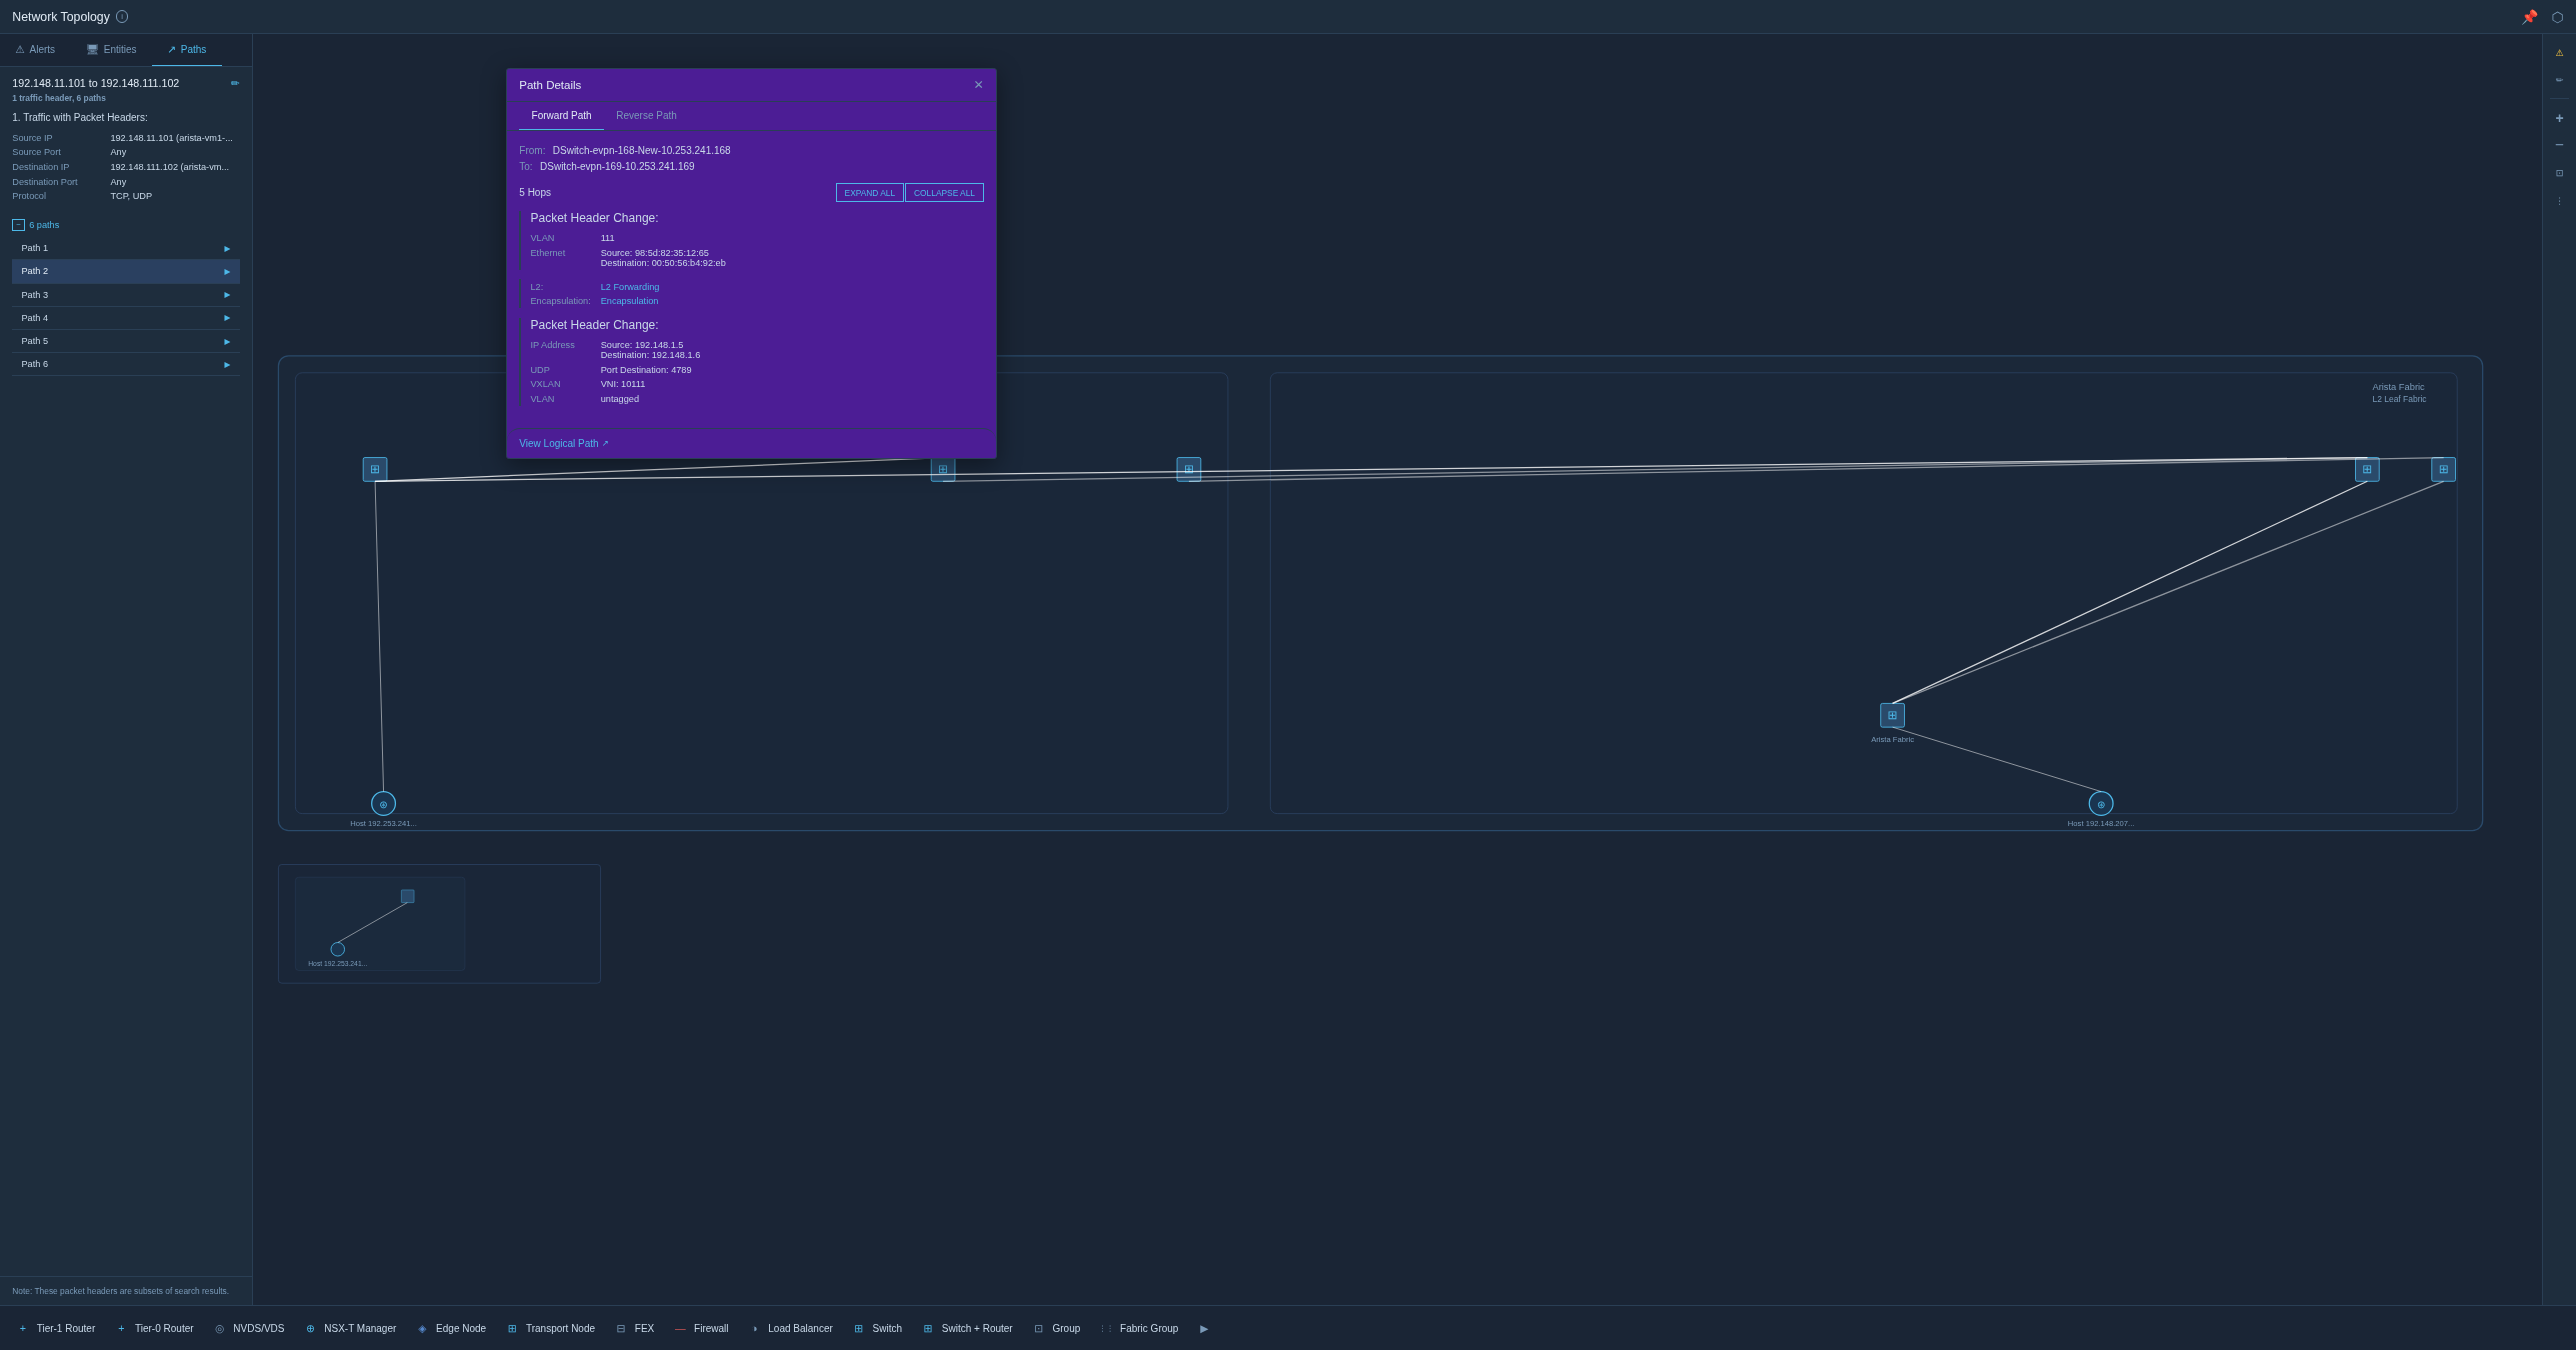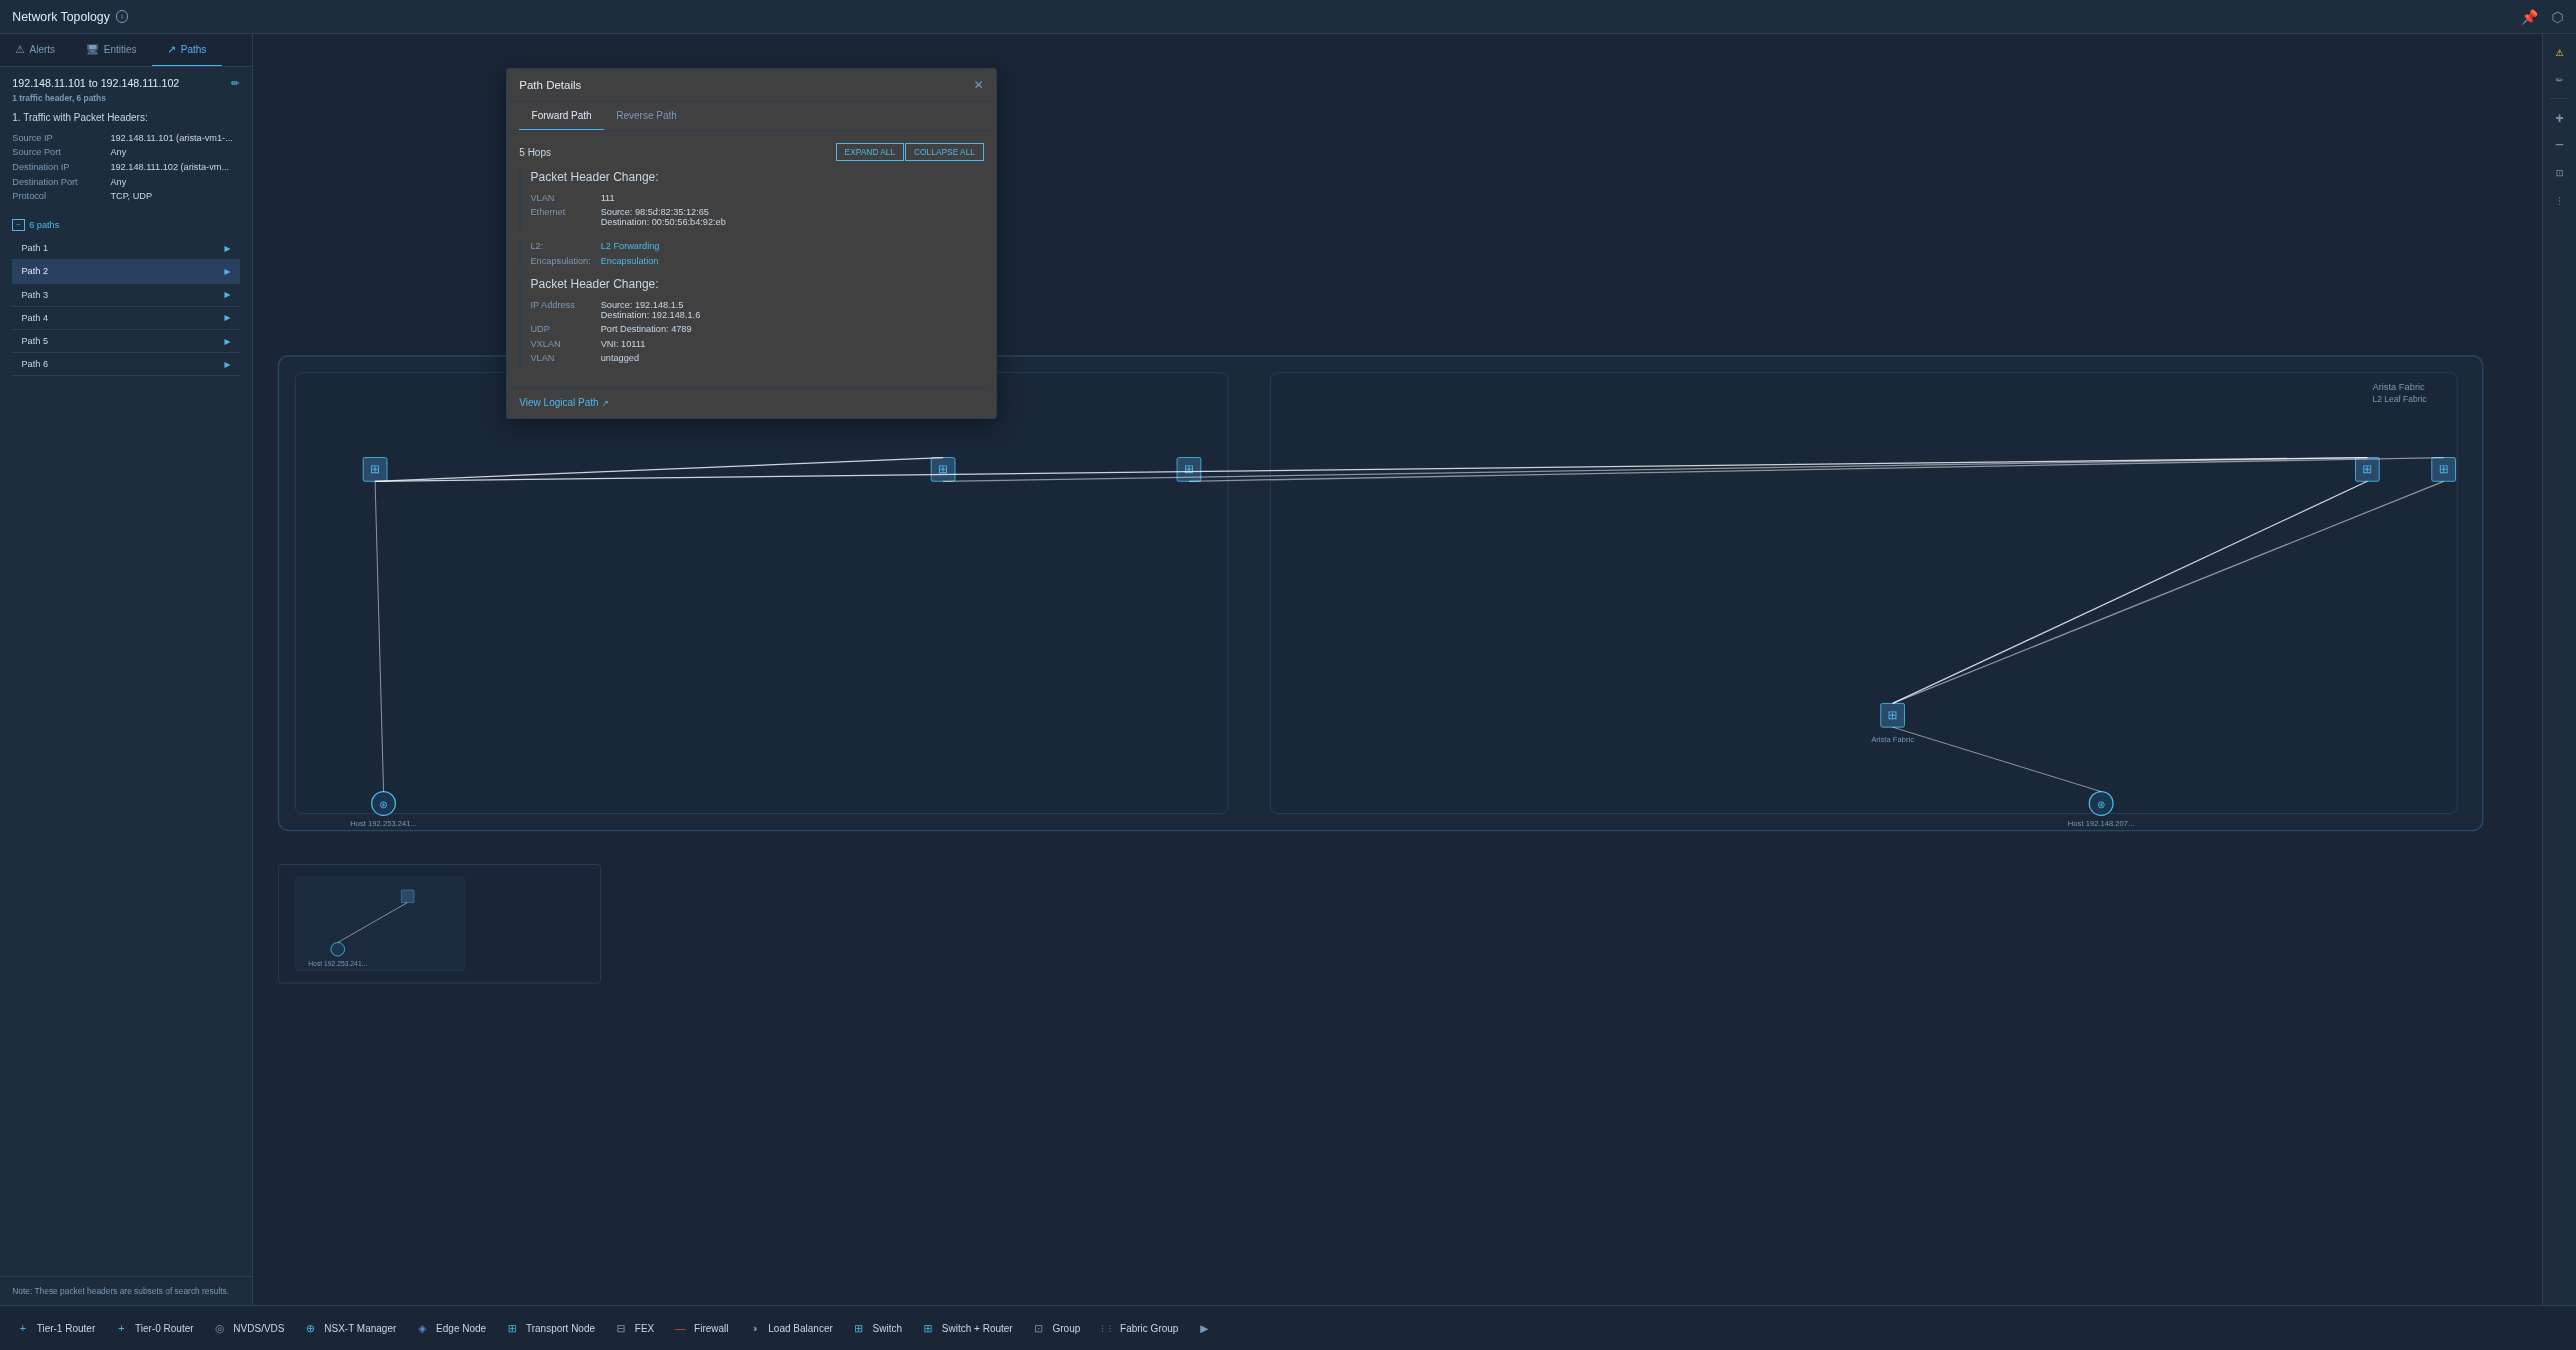--- a/index.html
+++ b/index.html
@@ -177,21 +177,21 @@
     }
 
     
     .modal-overlay {
       position: absolute;
       top: 34px;
       left: 253px;
       z-index: 100;
     }
     .modal {
-      background: #404040;
+      background: #4c1d95;
       border: 0.8px solid #2a3f55;
       border-radius: 3.1px;
       width: 491px;
       box-shadow: 0 6.1px 24.5px rgba(0,0,0,0.4);
     }
     .modal-header {
       display: flex;
       align-items: center;
       justify-content: space-between;
       padding: 9.2px 12.3px;
@@ -523,20 +523,30 @@
         </div>
         <div class="modal-tabs">
           <div class="modal-tab active">
             <span>Forward Path</span>
           </div>
           <div class="modal-tab">
             <span>Reverse Path</span>
           </div>
         </div>
         <div class="modal-body">
+          <div class="modal-from-to">
+            <div>
+              <span class="label">From:</span>
+              <span>DSwitch-evpn-168-New-10.253.241.168</span>
+            </div>
+            <div>
+              <span class="label">To:</span>
+              <span>DSwitch-evpn-169-10.253.241.169</span>
+            </div>
+          </div>
           <div class="hops-header">
             <span class="hops-label">5 Hops</span>
             <div class="hops-buttons">
               <button class="hops-btn">EXPAND ALL</button>
               <button class="hops-btn">COLLAPSE ALL</button>
             </div>
           </div>
 
           <div class="modal-content-scroll">
 

